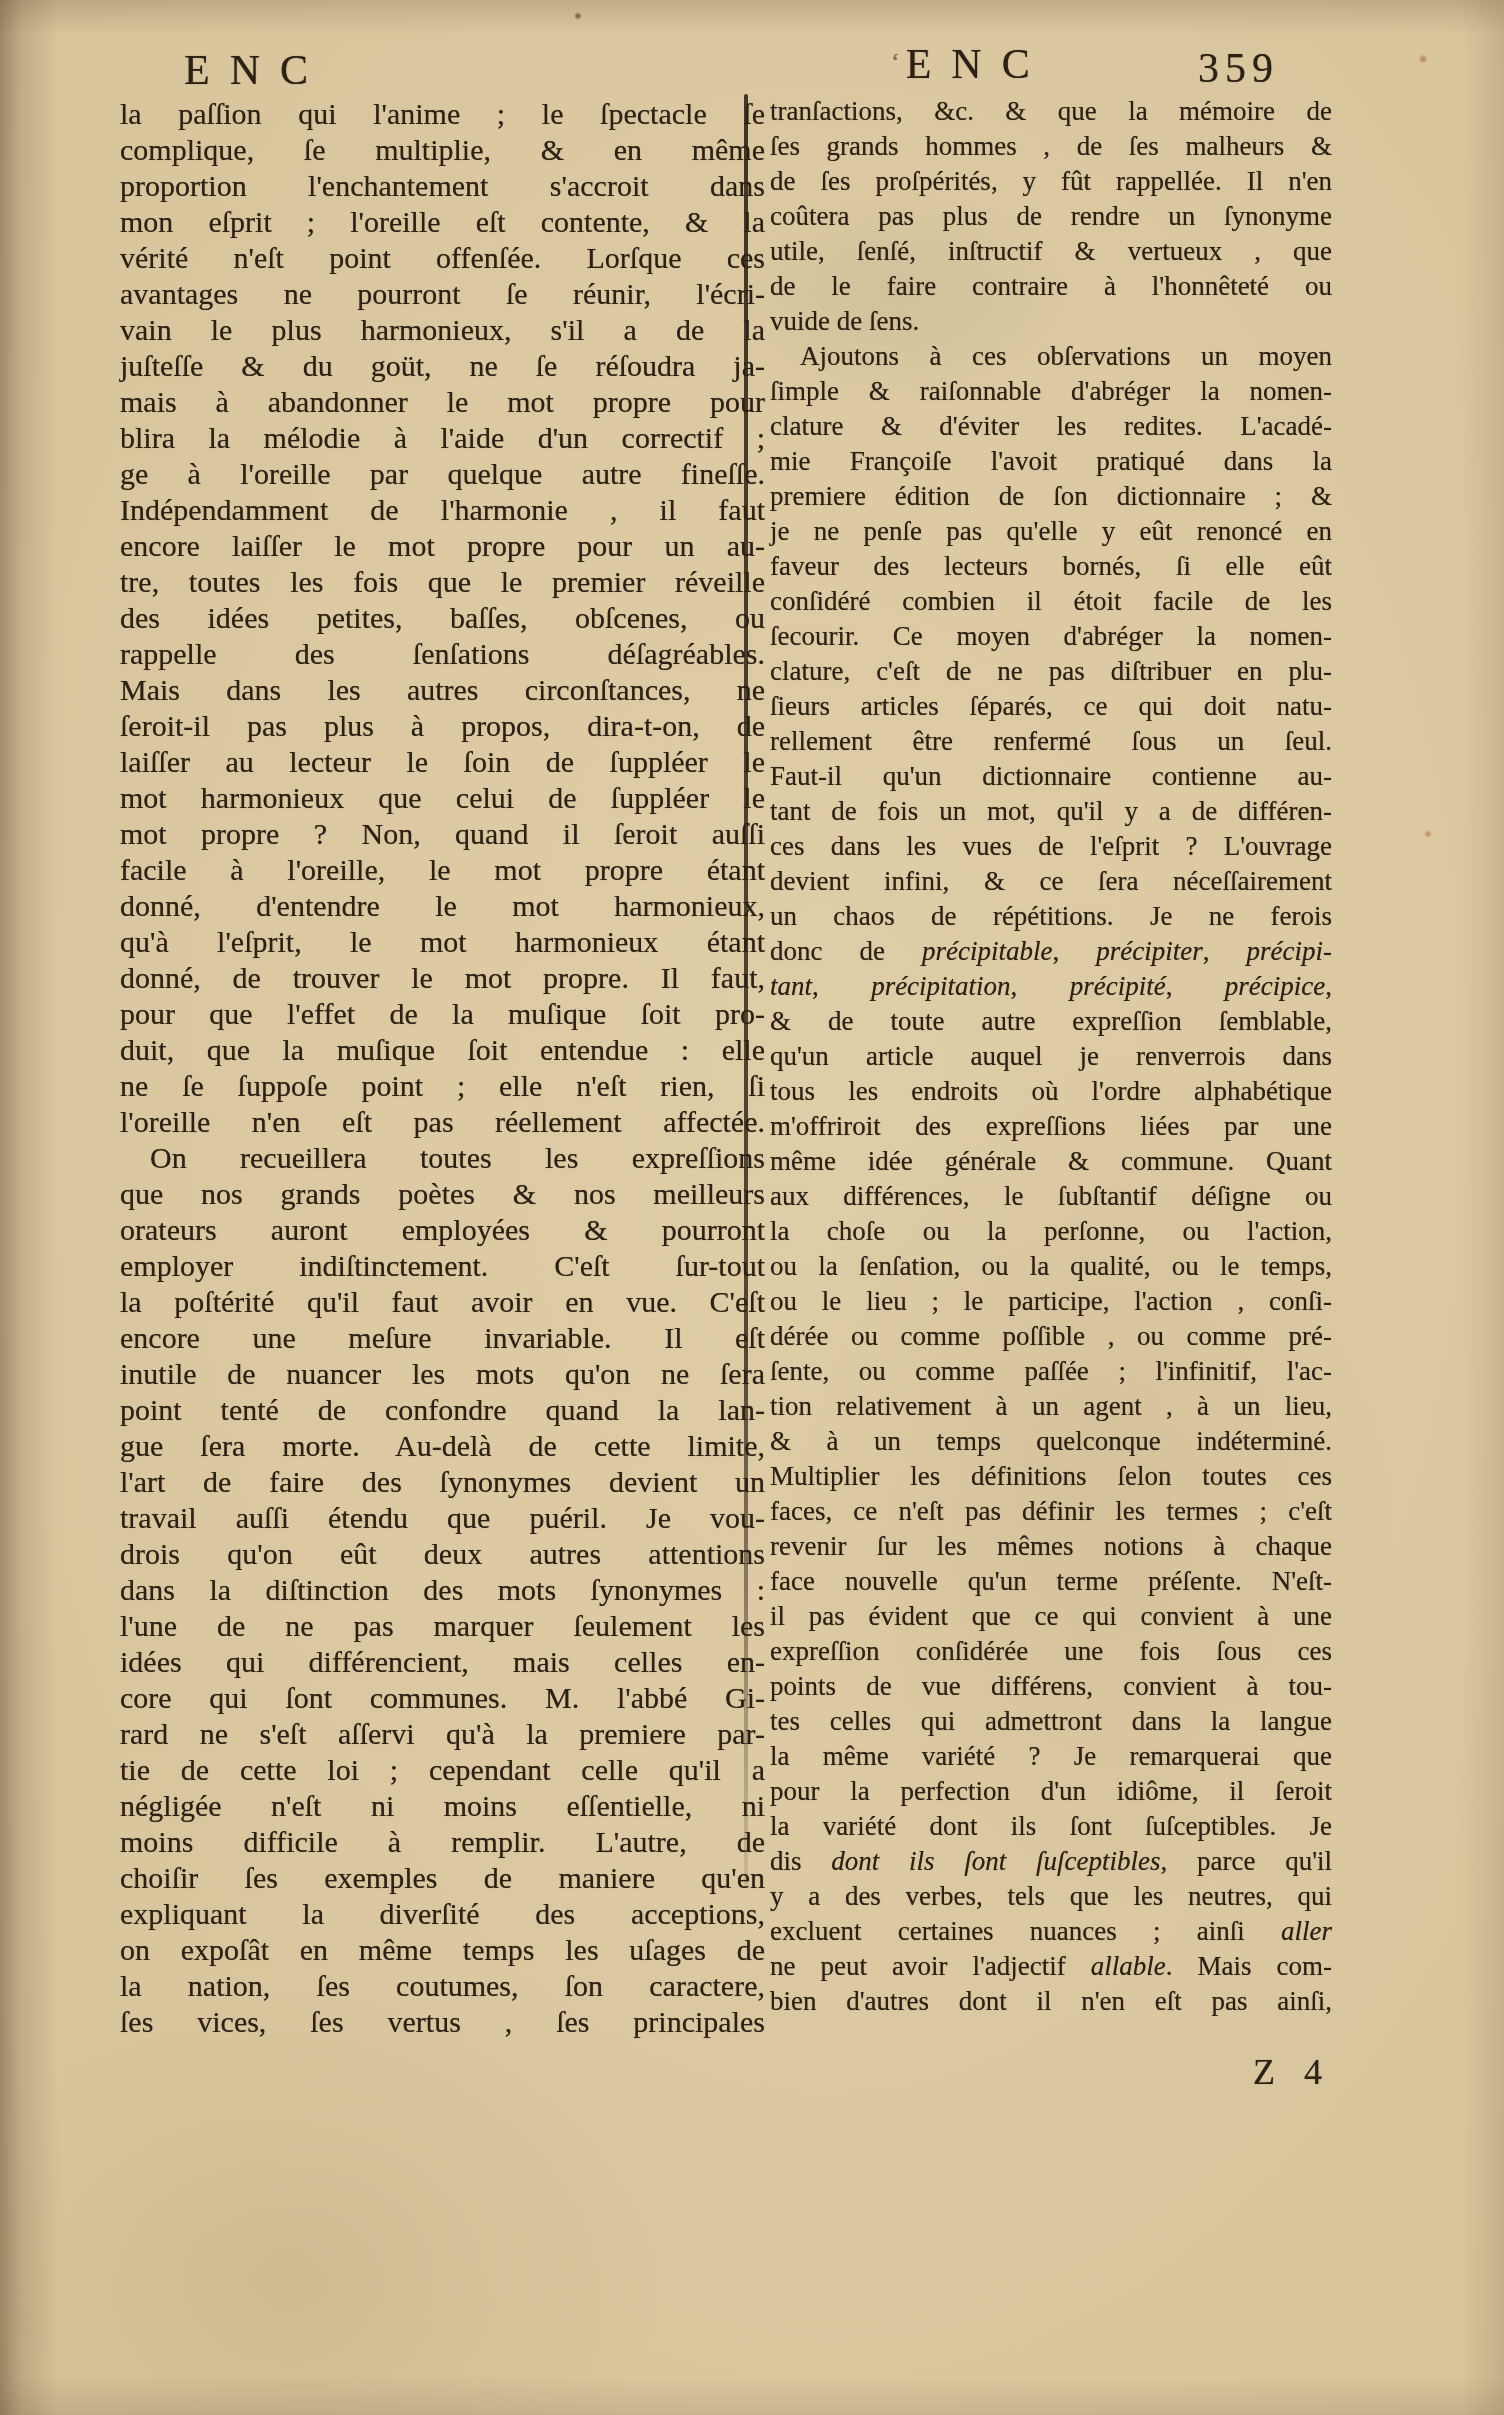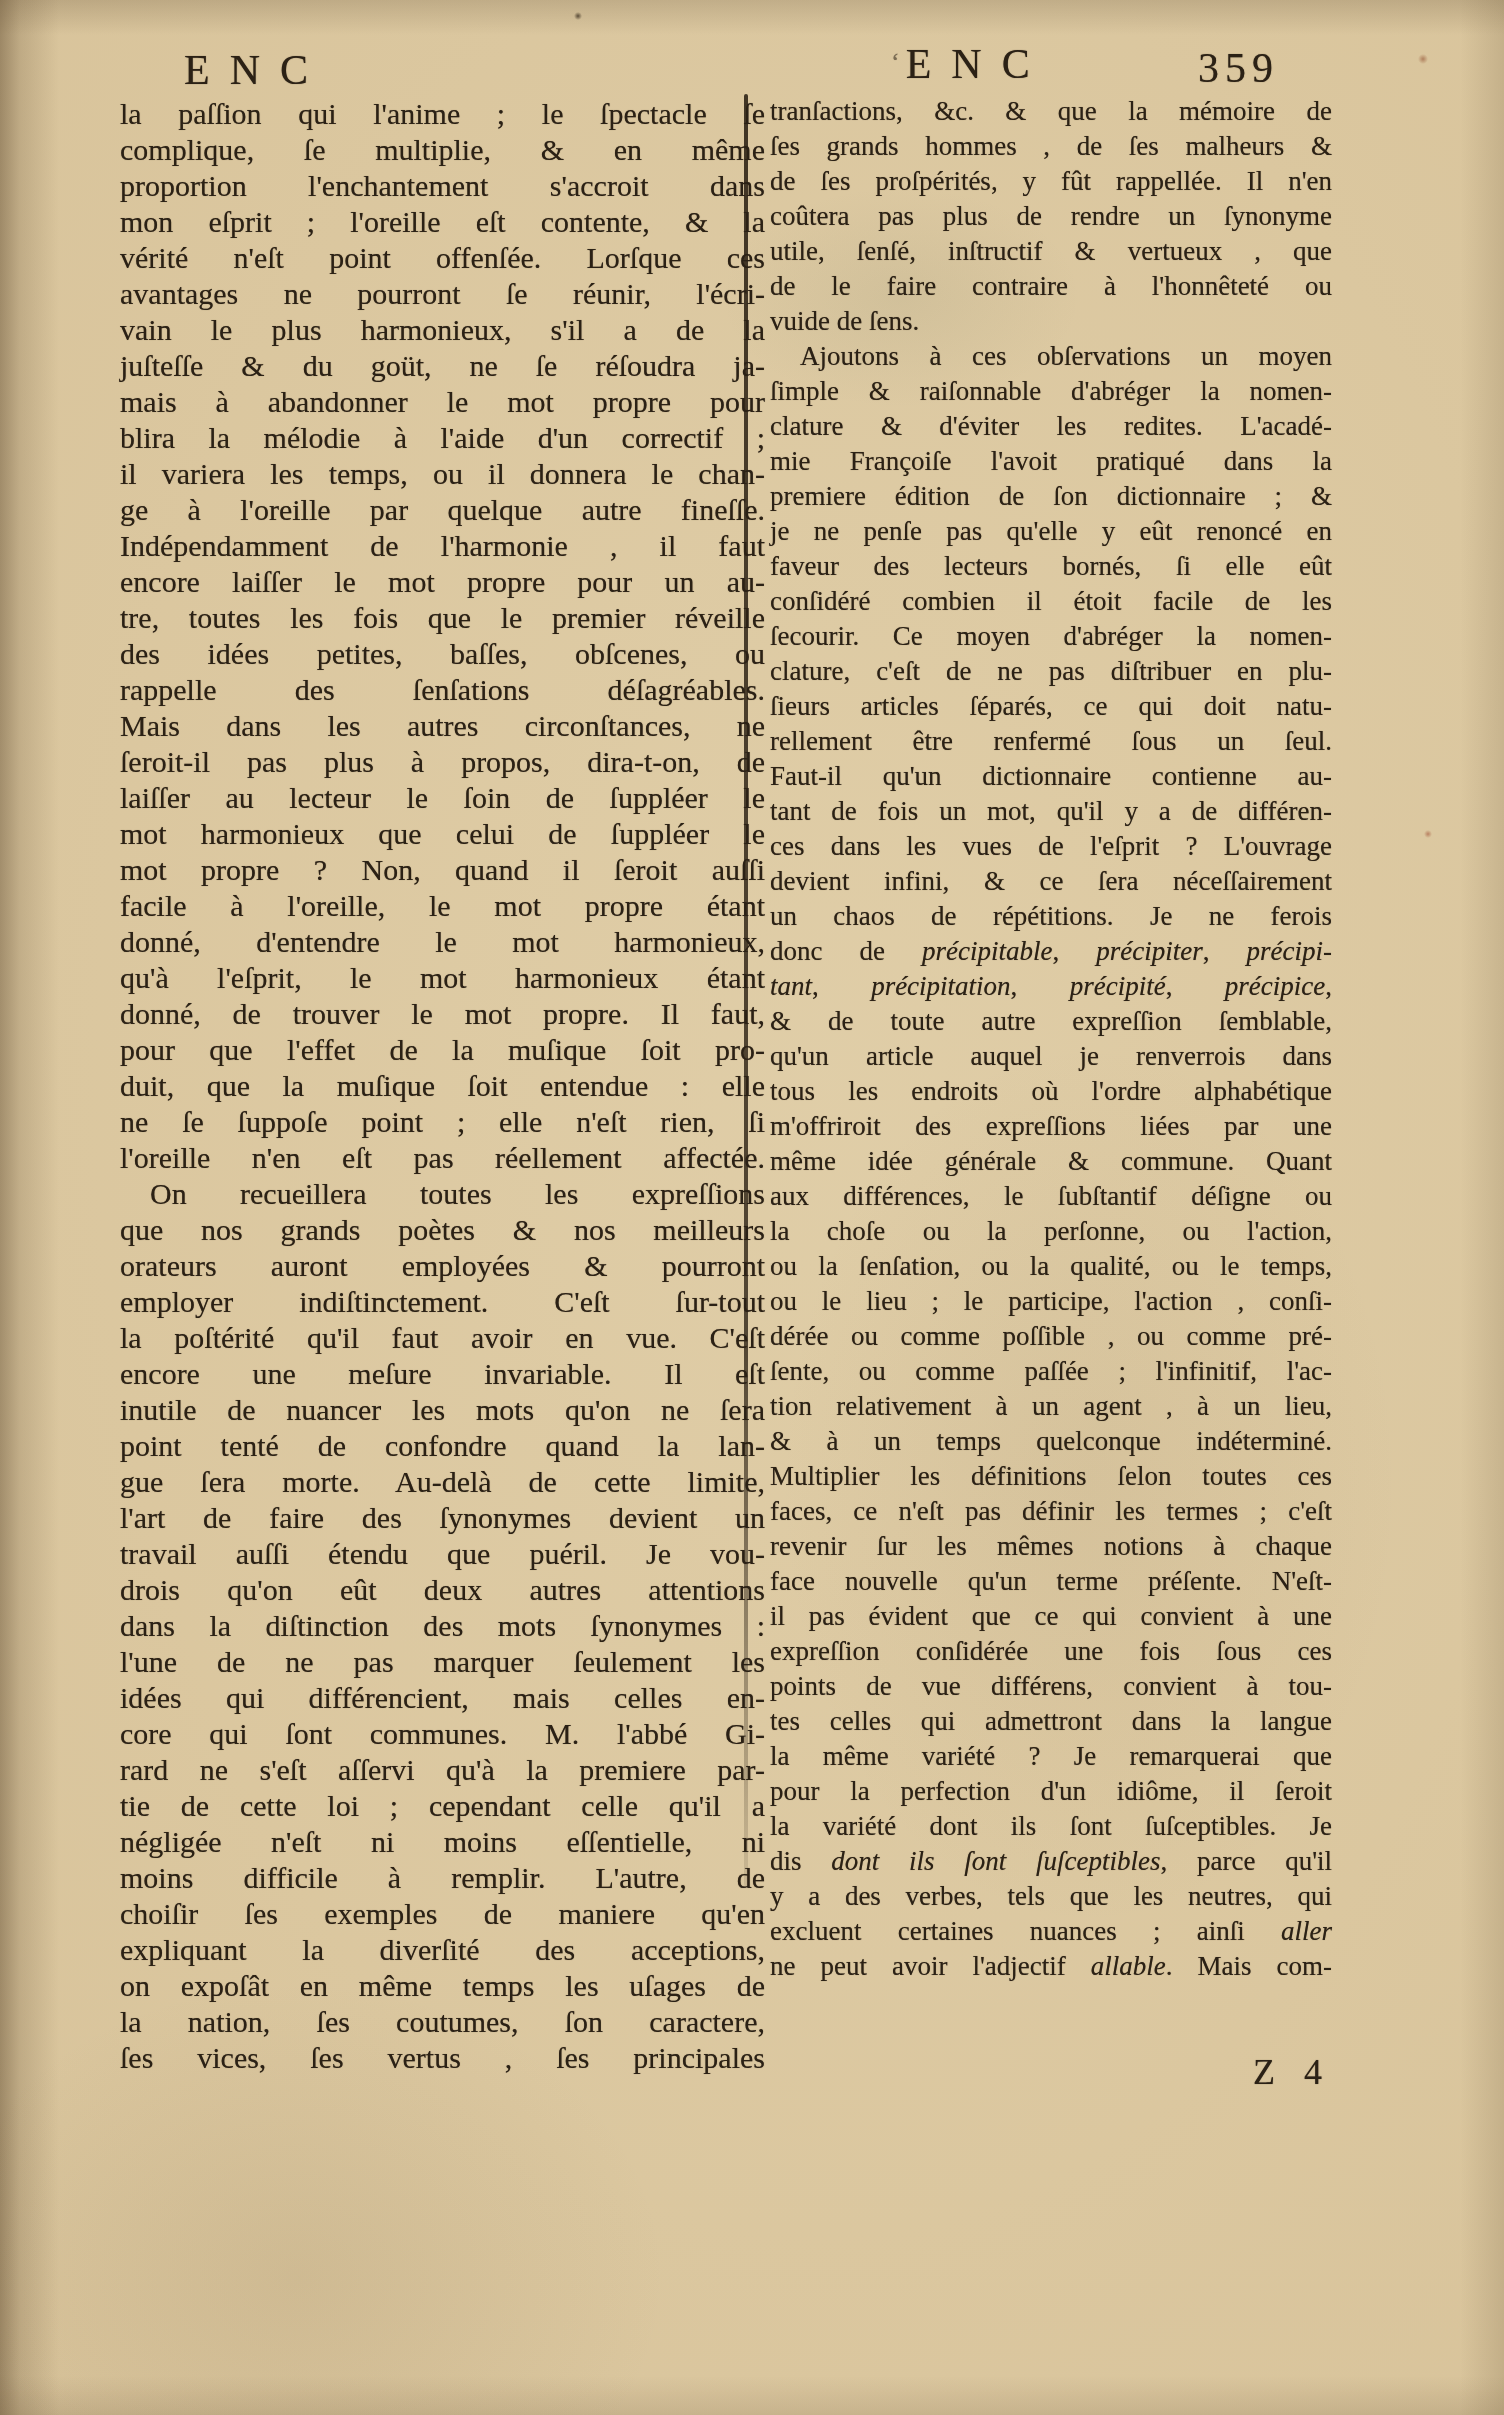--- a/index.html
+++ b/index.html
@@ -94,21 +94,20 @@
       <div class="line"><span>la paſſion qui l'anime ; le ſpectacle ſe</span></div>
       <div class="line"><span>complique, ſe multiplie, &amp; en même</span></div>
       <div class="line"><span>proportion l'enchantement s'accroit dans</span></div>
       <div class="line"><span>mon eſprit ; l'oreille eſt contente, &amp; la</span></div>
       <div class="line"><span>vérité n'eſt point offenſée. Lorſque ces</span></div>
       <div class="line"><span>avantages ne pourront ſe réunir, l'écri-</span></div>
       <div class="line"><span>vain le plus harmonieux, s'il a de la</span></div>
       <div class="line"><span>juſteſſe &amp; du goüt, ne ſe réſoudra ja-</span></div>
       <div class="line"><span>mais à abandonner le mot propre pour</span></div>
       <div class="line"><span>blira la mélodie à l'aide d'un correctif ;</span></div>
-      <div class="line"><span>il variera les temps, ou il donnera le chan-</span></div>
       <div class="line"><span>ge à l'oreille par quelque autre fineſſe.</span></div>
       <div class="line"><span>Indépendamment de l'harmonie , il faut</span></div>
       <div class="line"><span>encore laiſſer le mot propre pour un au-</span></div>
       <div class="line"><span>tre, toutes les fois que le premier réveille</span></div>
       <div class="line"><span>des idées petites, baſſes, obſcenes, ou</span></div>
       <div class="line"><span>rappelle des ſenſations déſagréables.</span></div>
       <div class="line"><span>Mais dans les autres circonſtances, ne</span></div>
       <div class="line"><span>ſeroit-il pas plus à propos, dira-t-on, de</span></div>
       <div class="line"><span>laiſſer au lecteur le ſoin de ſuppléer le</span></div>
       <div class="line"><span>mot harmonieux que celui de ſuppléer le</span></div>
@@ -196,18 +195,19 @@
       <div class="line"><span>expreſſion conſidérée une fois ſous ces</span></div>
       <div class="line"><span>points de vue différens, convient à tou-</span></div>
       <div class="line"><span>tes celles qui admettront dans la langue</span></div>
       <div class="line"><span>la même variété ? Je remarquerai que</span></div>
       <div class="line"><span>pour la perfection d'un idiôme, il ſeroit</span></div>
       <div class="line"><span>la variété dont ils ſont ſuſceptibles. Je</span></div>
       <div class="line"><span>dis </span><i>dont ils ſont ſuſceptibles</i><span>, parce qu'il</span></div>
       <div class="line"><span>y a des verbes, tels que les neutres, qui</span></div>
       <div class="line"><span>excluent certaines nuances ; ainſi </span><i>aller</i></div>
       <div class="line"><span>ne peut avoir l'adjectif </span><i>allable</i><span>. Mais com-</span></div>
+      <div class="line"><span>bien d'autres dont il n'en eſt pas ainſi,</span></div>
     </div>
 
   <div class="signature">Z 4</div>
 
 </div>
 
 
 </body></html>

